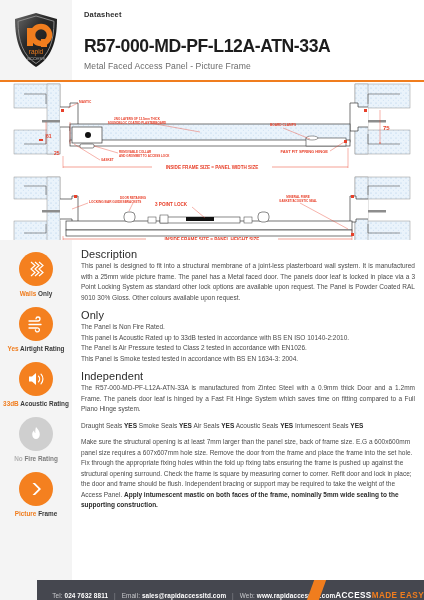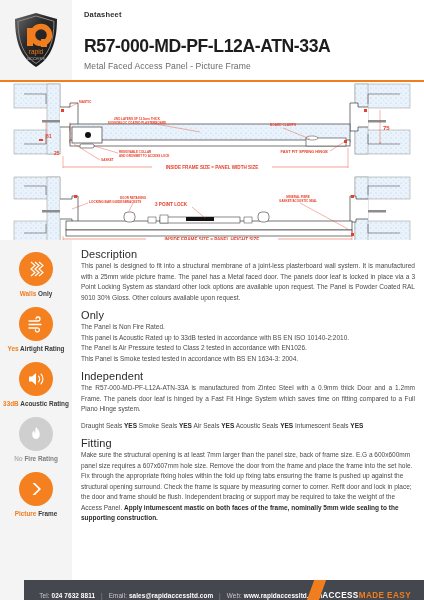--- a/index.html
+++ b/index.html
@@ -86,21 +86,21 @@
   }
   .footer-contact .b { color: #ffffff; font-weight: bold; }
   .footer-contact .sep { color: #8c8d93; padding: 0 4px; }
   .slash {
     position: absolute; right: 104px; top: -6px;
     width: 12px; height: 46px; background: #f07d1e;
     transform: skewX(-20deg);
   }
   .tagline {
     font-size: 8.2px; font-weight: bold; letter-spacing: .4px;
-    padding-right: 13px; white-space: nowrap;
+    white-space: nowrap;
   }
   .tagline .w { color: #ffffff; }
   .tagline .o { color: #f07d1e; }
 </style>
 </head>
 <body>
 
 <div class="page">
 
   <div class="header">
@@ -356,21 +356,20 @@
         <span>Smoke Seals</span>
         <span class="b">YES</span>
         <span>Air Seals</span>
         <span class="b">YES</span>
         <span>Acoustic Seals</span>
         <span class="b">YES</span>
         <span>Intumescent Seals</span>
         <span class="b">YES</span>
       </p>
 
-      <h3 class="sec">Fitting</h3>
       <p class="sec-body tight"><span>Make sure the structural opening is at least 7mm larger than the panel size, back of frame size. E.G a 600x600mm panel size requires a 607x607mm hole size. Remove the door from the frame and place the frame into the set hole. Fix through the appropriate fixing holes within the fold up fixing tabs ensuring the frame is pushed up against the structural opening surround. Check the frame is square by measuring corner to corner. Refit door and lock in place; the door and frame should be flush. Independent bracing or support may be required to take the weight of the Access Panel. </span><span class="b">Apply intumescent mastic on both faces of the frame, nominally 5mm wide sealing to the supporting construction.</span></p>
 
     </div>
   </div>
 
   <div class="footer">
     <div class="footer-left"></div>
     <div class="footer-contact">
       <span>Tel:</span>
       <span class="b">024 7632 8811</span>

